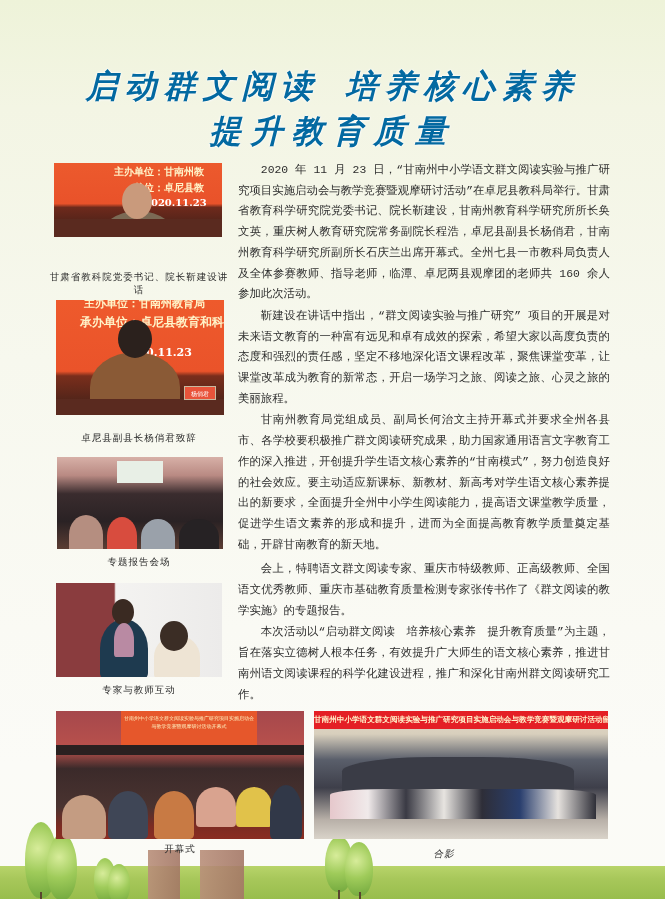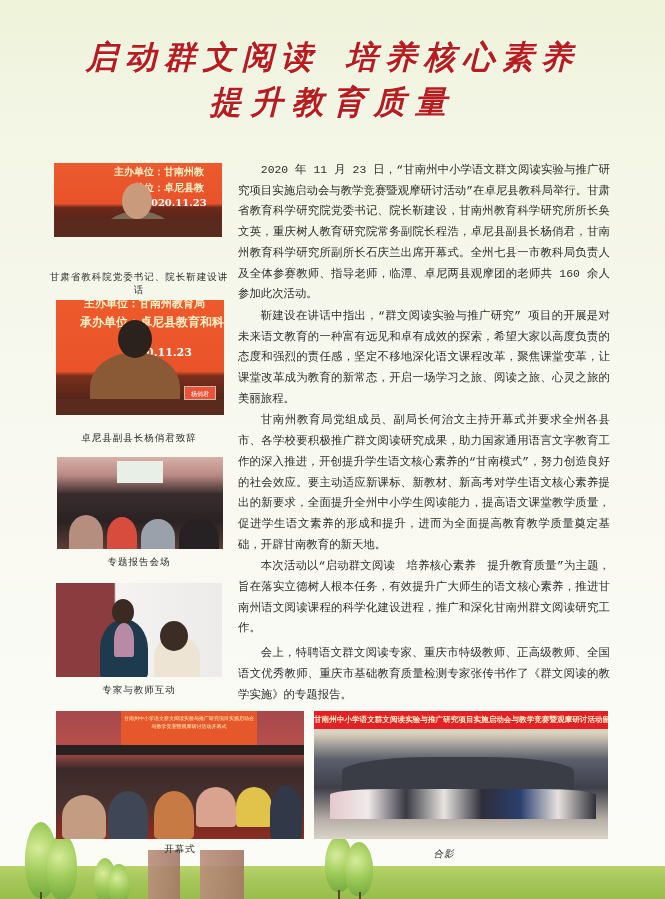--- a/index.html
+++ b/index.html
@@ -7,23 +7,23 @@
   body {
     position: relative;
     font-family: "DejaVu Serif", "Liberation Serif", serif;
     background: linear-gradient(180deg, #eef3d9 0%, #f3f5e4 12%, #f7f8ee 40%, #fafaf4 70%, #fbfbf7 85%, #fbfbf6 100%);
     color: #2a2a2a;
   }
   .page { position: absolute; inset: 0; }
 
   
   .title {
-    position: absolute; left: 0; right: 0; top: 36px;
+    position: absolute; left: 0; right: 0; top: 65px;
     text-align: center;
-    color: #b91c1c;
+    color: #0369a1;
     font-family: "DejaVu Serif", serif;
     font-style: italic;
     font-weight: bold;
     text-shadow: 0 0 2px #fff, 0 0 3px #fff;
   }
   .title .line1 { font-size: 32px; letter-spacing: 7px; height: 42px; line-height: 42px; }
   .title .line1 .gap { display: inline-block; width: 26px; }
   .title .line2 { font-size: 32px; letter-spacing: 9px; height: 44px; line-height: 44px; margin-top: 2px; }
 
   
@@ -140,22 +140,22 @@
     <div class="person" style="left:58px;top:40px;width:20px;height:34px;background:#b98aa3;"></div>
     <div class="person" style="left:98px;top:52px;width:46px;height:44px;background:#eee4d4;"></div>
     <div class="head" style="left:104px;top:38px;width:28px;height:30px;background:#3b2d25;"></div>
   </div>
   <div class="caption" style="left:48px;top:684px;width:182px;">专家与教师互动</div>
 
   <div class="article">
     <p>2020 年 11 月 23 日，“甘南州中小学语文群文阅读实验与推广研究项目实施启动会与教学竞赛暨观摩研讨活动”在卓尼县教科局举行。甘肃省教育科学研究院党委书记、院长靳建设，甘南州教育科学研究所所长奂文英，重庆树人教育研究院常务副院长程浩，卓尼县副县长杨俏君，甘南州教育科学研究所副所长石庆兰出席开幕式。全州七县一市教科局负责人及全体参赛教师、指导老师，临潭、卓尼两县观摩团的老师共 160 余人参加此次活动。</p>
     <p class="gap">靳建设在讲话中指出，“群文阅读实验与推广研究” 项目的开展是对未来语文教育的一种富有远见和卓有成效的探索，希望大家以高度负责的态度和强烈的责任感，坚定不移地深化语文课程改革，聚焦课堂变革，让课堂改革成为教育的新常态，开启一场学习之旅、阅读之旅、心灵之旅的美丽旅程。</p>
     <p class="gap" style="">甘南州教育局党组成员、副局长何治文主持开幕式并要求全州各县市、各学校要积极推广群文阅读研究成果，助力国家通用语言文字教育工作的深入推进，开创提升学生语文核心素养的“甘南模式”，努力创造良好的社会效应。要主动适应新课标、新教材、新高考对学生语文核心素养提出的新要求，全面提升全州中小学生阅读能力，提高语文课堂教学质量，促进学生语文素养的形成和提升，进而为全面提高教育教学质量奠定基础，开辟甘南教育的新天地。</p>
+    <p class="gap" style="margin-top:4px">会上，特聘语文群文阅读专家、重庆市特级教师、正高级教师、全国语文优秀教师、重庆市基础教育质量检测专家张传书作了《群文阅读的教学实施》的专题报告。</p>
     <p class="gap">本次活动以“启动群文阅读　培养核心素养　提升教育质量”为主题，旨在落实立德树人根本任务，有效提升广大师生的语文核心素养，推进甘南州语文阅读课程的科学化建设进程，推广和深化甘南州群文阅读研究工作。</p>
-    <p class="gap" style="margin-top:4px">会上，特聘语文群文阅读专家、重庆市特级教师、正高级教师、全国语文优秀教师、重庆市基础教育质量检测专家张传书作了《群文阅读的教学实施》的专题报告。</p>
   </div>
 
   <div class="grass"></div>
   <div class="post" style="left:148px;top:850px;width:32px;height:56px;"></div>
   <div class="post" style="left:200px;top:850px;width:44px;height:50px;"></div>
   <div class="tree" style="left:25px;top:822px;">
     <div class="crown" style="left:0;top:0;width:32px;height:76px;"></div>
     <div class="crown" style="left:22px;top:12px;width:30px;height:66px;"></div>
     <div class="trunk" style="left:15px;top:70px;width:2px;height:12px;"></div>
   </div>

